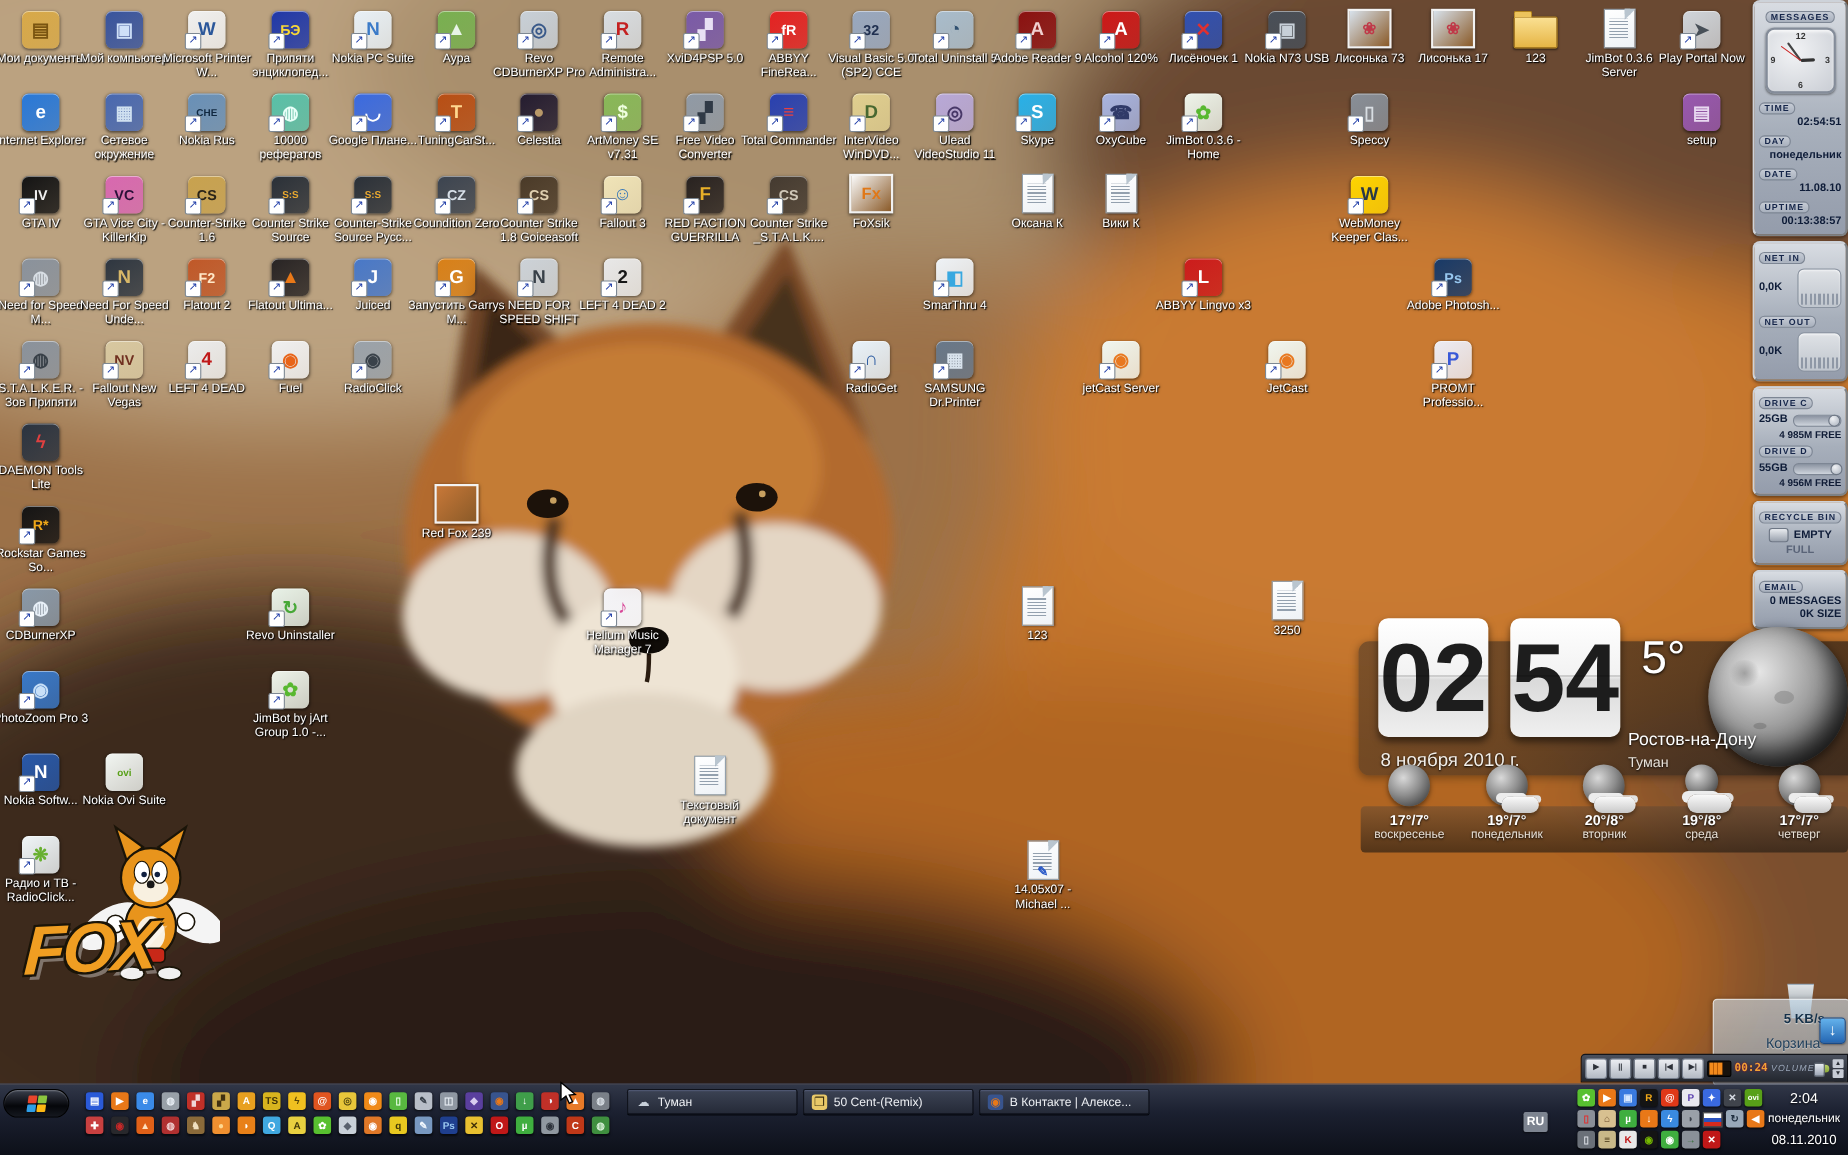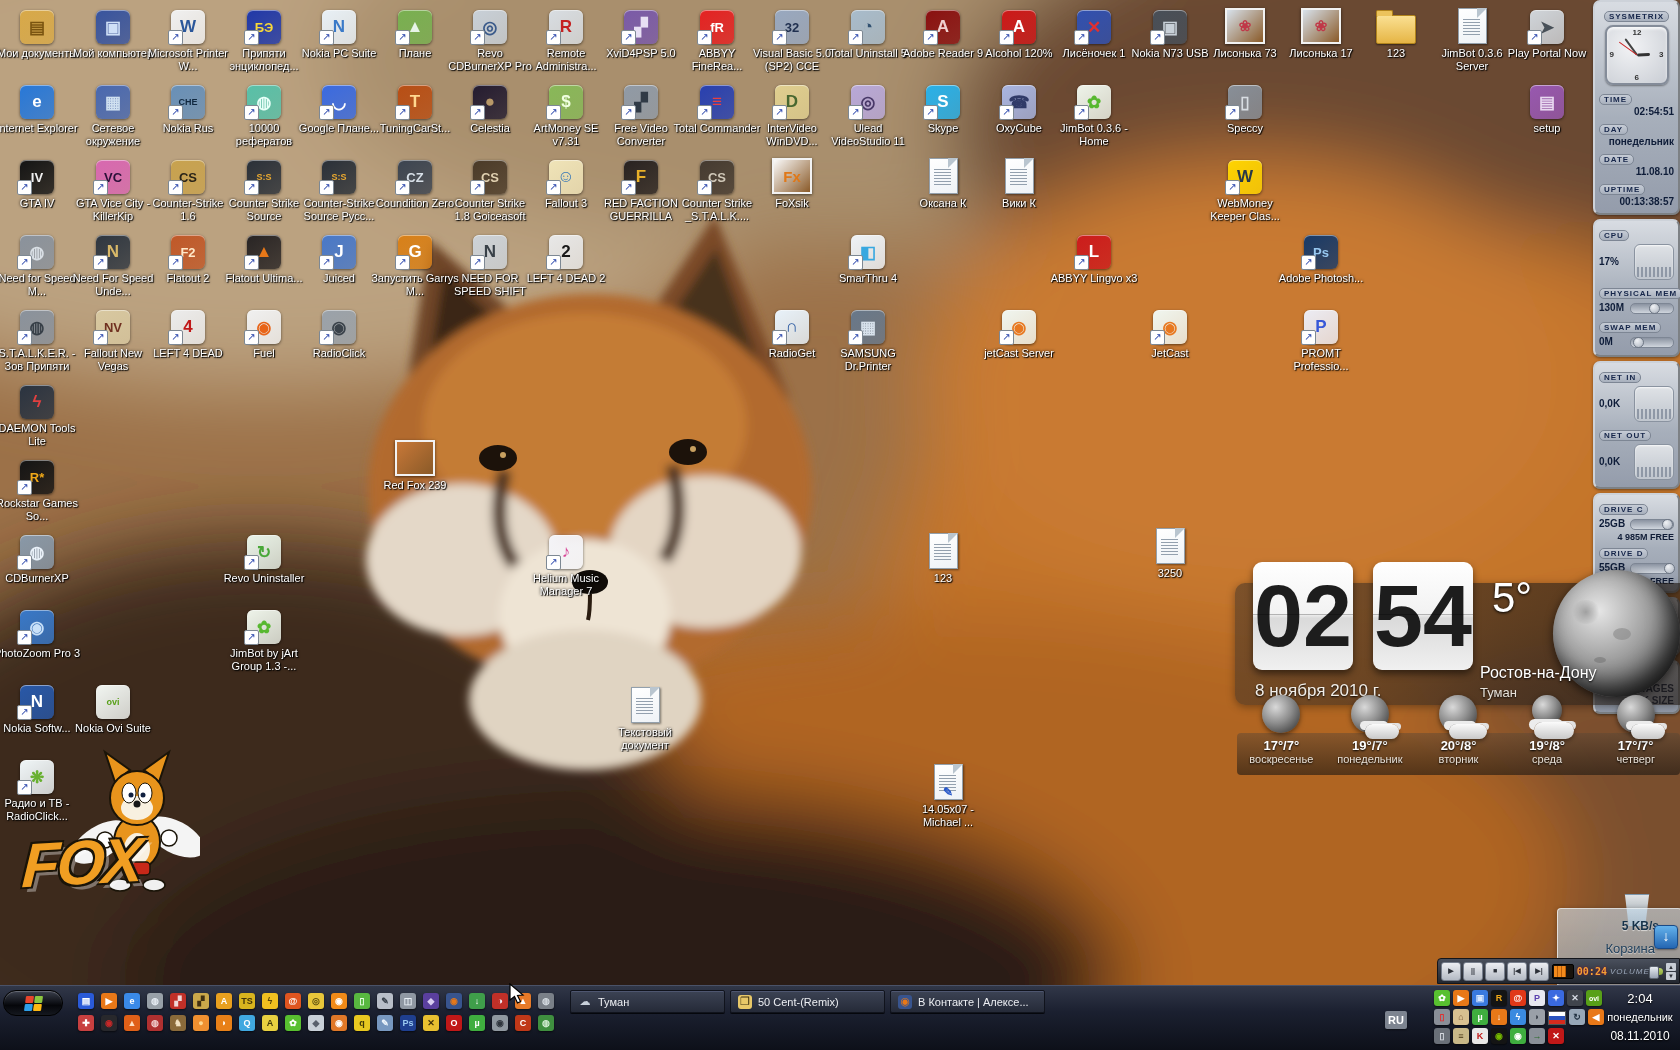--- a/index.html
+++ b/index.html
@@ -249,21 +249,21 @@
         <div class="tile g1" style="background: linear-gradient(145deg, rgb(232, 240, 246), rgba(232, 240, 246, 0.8)); color: rgb(58, 122, 200);">N</div>
         <span class="sc"></span>
       </div>
       <div class="ilabel">Nokia PC Suite</div>
     </div>
     <div class="dicon" title="Аура" style="left: 371px; top: 4px;">
       <div class="ibox">
         <div class="tile g1" style="background: linear-gradient(145deg, rgb(120, 176, 80), rgba(120, 176, 80, 0.8)); color: rgb(232, 244, 232);">▲</div>
         <span class="sc"></span>
       </div>
-      <div class="ilabel">Плане</div>
+      <div class="ilabel">Аура</div>
     </div>
     <div class="dicon" title="Revo Uninstaller Pro" style="left: 446px; top: 4px;">
       <div class="ibox">
         <div class="tile g1" style="background: linear-gradient(145deg, rgb(200, 208, 216), rgba(200, 208, 216, 0.8)); color: rgb(58, 90, 138);">◎</div>
         <span class="sc"></span>
       </div>
       <div class="ilabel">Revo CDBurnerXP Pro</div>
     </div>
     <div class="dicon" title="Remote Administra..." style="left: 522px; top: 4px;">
       <div class="ibox">
@@ -774,21 +774,21 @@
         <div class="tile g1" style="background: linear-gradient(145deg, rgb(56, 120, 200), rgba(56, 120, 200, 0.8)); color: rgb(200, 224, 248);">◉</div>
         <span class="sc"></span>
       </div>
       <div class="ilabel">PhotoZoom Pro 3</div>
     </div>
     <div class="dicon" title="JimBot by jArt Group 1.0 -..." style="left: 220px; top: 604px;">
       <div class="ibox">
         <div class="tile g1" style="background: linear-gradient(145deg, rgb(238, 244, 234), rgba(238, 244, 234, 0.8)); color: rgb(88, 184, 48);">✿</div>
         <span class="sc"></span>
       </div>
-      <div class="ilabel">JimBot by jArt Group 1.3 -...</div>
+      <div class="ilabel">JimBot by jArt Group 1.0 -...</div>
     </div>
     <div class="dicon" title="Nokia Softw..." style="left: -7px; top: 679px;">
       <div class="ibox">
         <div class="tile g1" style="background: linear-gradient(145deg, rgb(40, 88, 168), rgba(40, 88, 168, 0.8)); color: rgb(255, 255, 255);">N</div>
         <span class="sc"></span>
       </div>
       <div class="ilabel">Nokia Softw...</div>
     </div>
     <div class="dicon" title="Nokia Ovi Suite" style="left: 69px; top: 679px;">
       <div class="ibox">
@@ -838,59 +838,38 @@
     <ellipse cx="70" cy="51" rx="7" ry="10" fill="#ffffff" stroke="#1a1408" stroke-width="1"></ellipse>
     <circle cx="56" cy="53" r="2.5" fill="#102040"></circle>
     <circle cx="68" cy="53" r="2.5" fill="#102040"></circle>
     <circle cx="62" cy="62" r="3.5" fill="#181818"></circle>
   </svg>
   <div class="foxtext">FOX</div>
 </div>
 
 <div class="sysmetrix">
   <div class="sm-panel">
-    <div style="text-align:center;"><span class="sm-h">SYSMETRIX</span></div>
+    <div style="text-align:center;"><span class="sm-h">MESSAGES</span></div>
     <div class="sm-clock">
       <span class="n12">12</span>
       <span class="n3">3</span>
       <span class="n6">6</span>
       <span class="n9">9</span>
       <i class="hand h-hr"></i>
       <i class="hand h-min"></i>
       <i class="hand h-sec"></i>
     </div>
     <span class="sm-h">TIME</span>
     <div class="sm-v">02:54:51</div>
     <span class="sm-h">DAY</span>
     <div class="sm-v">понедельник</div>
     <span class="sm-h">DATE</span>
     <div class="sm-v">11.08.10</div>
     <span class="sm-h">UPTIME</span>
     <div class="sm-v">00:13:38:57</div>
-  </div>
-  <div class="sm-panel">
-    <span class="sm-h">CPU</span>
-    <div class="sm-row">
-      <div class="sm-v">17%</div>
-      <div class="graph"></div>
-    </div>
-    <span class="sm-h">PHYSICAL MEM</span>
-    <div class="sm-row">
-      <div class="sm-v">130M</div>
-      <div class="slider">
-          <i style="left:18px;"></i>
-        </div>
-    </div>
-    <span class="sm-h">SWAP MEM</span>
-    <div class="sm-row">
-      <div class="sm-v">0M</div>
-      <div class="slider">
-          <i style="left:2px;"></i>
-        </div>
-    </div>
   </div>
   <div class="sm-panel">
     <span class="sm-h">NET IN</span>
     <div class="sm-row">
       <div class="sm-v">0,0K</div>
       <div class="graph"></div>
     </div>
     <span class="sm-h">NET OUT</span>
     <div class="sm-row">
       <div class="sm-v">0,0K</div>

